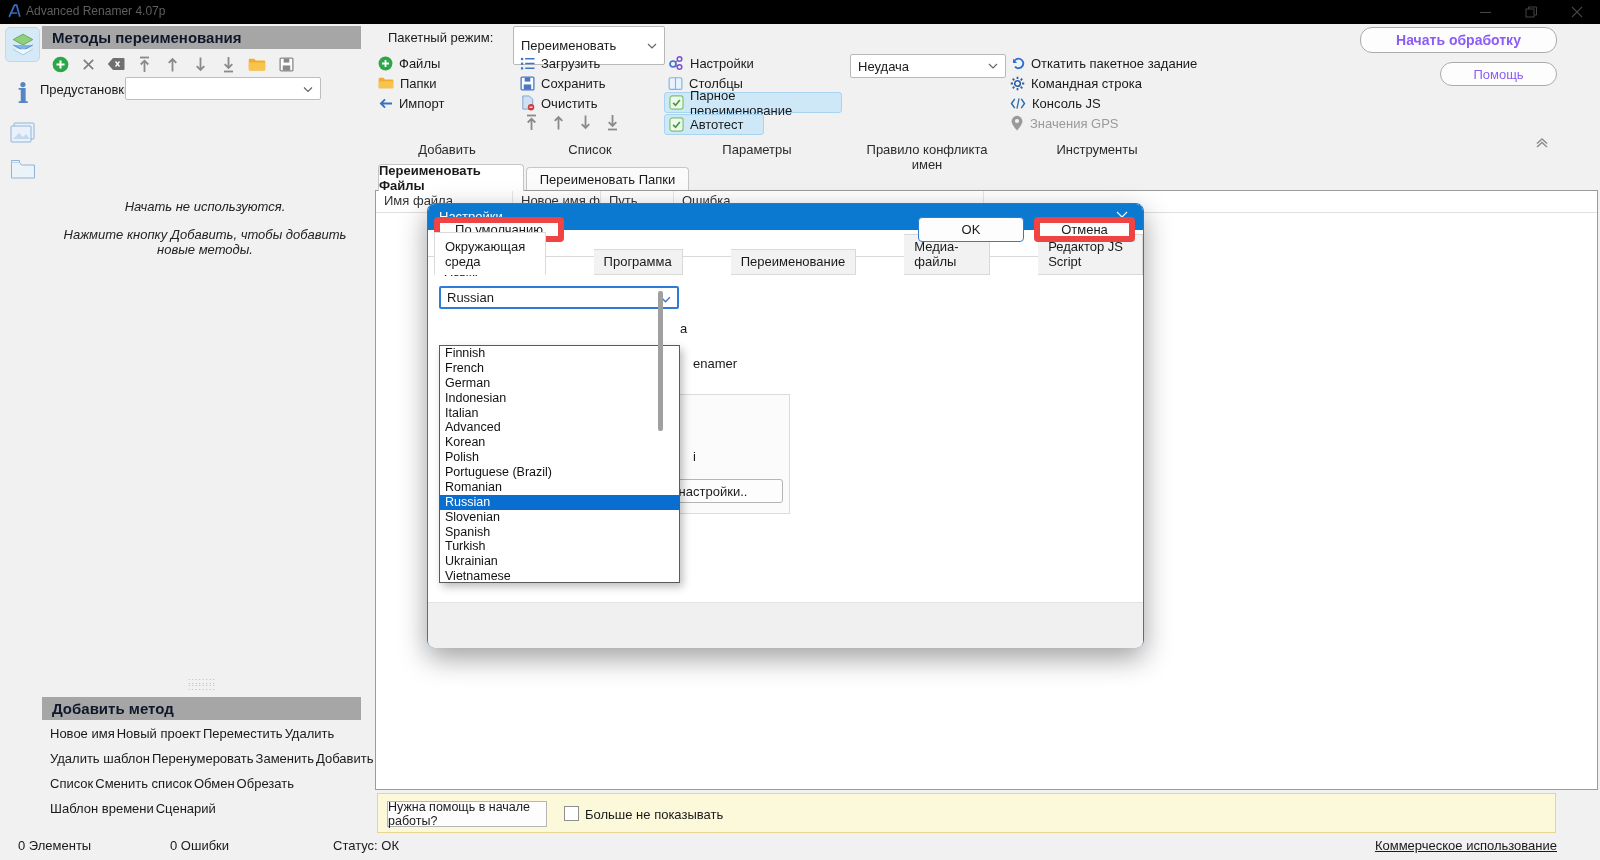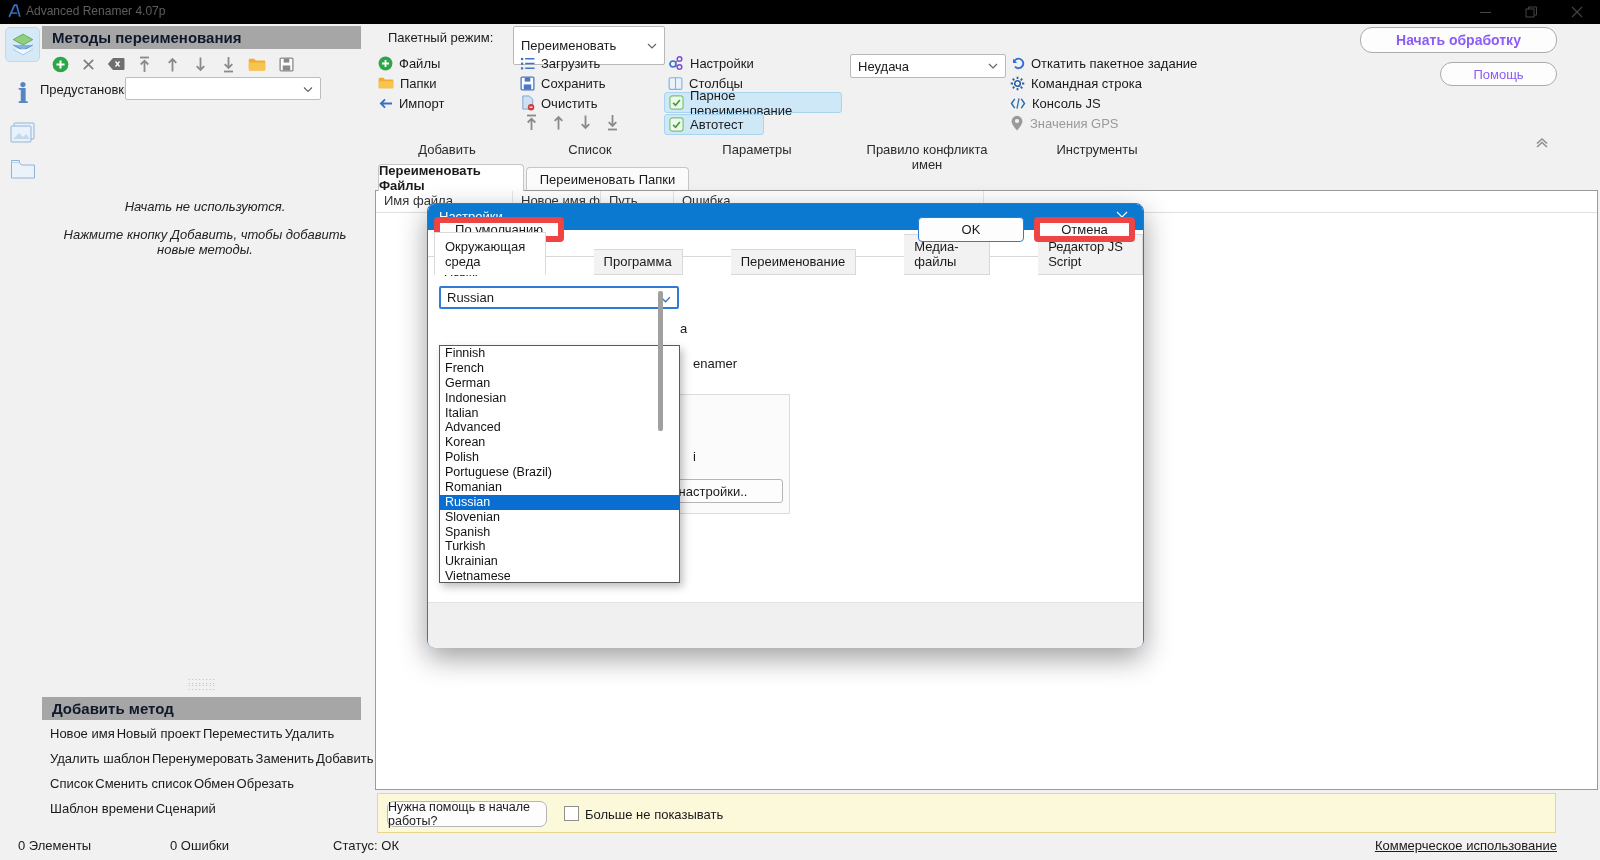--- a/index.html
+++ b/index.html
@@ -41,21 +41,21 @@
   .main-tab { position:absolute; display:flex; align-items:center; justify-content:center; font-size:13px; border:1px solid #c6c6c6; border-bottom:none; border-radius:4px 4px 0 0; background:#fbfbfb; }
   .main-tab.active { background:#ffffff; font-weight:bold; z-index:3; }
 
   
   .table { position:absolute; left:375px; top:190px; width:1223px; height:600px; background:#fff; border:1px solid #9b9b9b; z-index:1; }
   #table-header { display:flex; height:22px; border-bottom:1px solid #e0e0e0; }
   .th { font-size:13px; color:#333; padding:2px 0 0 8px; border-right:1px solid #e6e6e6; overflow:hidden; white-space:nowrap; }
 
   
   .help-bar { position:absolute; left:377px; top:793px; width:1179px; height:40px; background:#fcf8da; border:1px solid #e5d78f; z-index:2; }
-  .help-btn { position:absolute; left:9px; top:7px; width:160px; height:26px; background:#fdfdfd; border:1px solid #b5b5b5; border-radius:7px; font-size:12.5px; display:flex; align-items:center; justify-content:center; }
+  .help-btn { position:absolute; left:9px; top:7px; width:160px; height:26px; background:#fdfdfd; border:1px solid #b5b5b5; border-radius:0; font-size:12.5px; display:flex; align-items:center; justify-content:center; }
   .help-check { position:absolute; left:186px; top:12px; width:15px; height:15px; background:#fff; border:1px solid #8f8f8f; }
   .help-check-label { position:absolute; left:207px; top:13px; font-size:13px; }
 
   
   .status-item { position:absolute; top:838px; font-size:13px; color:#1a1a1a; }
   .status-link { text-decoration:underline; }
 
   
   .dialog { position:absolute; left:427px; top:203px; width:717px; height:445px; background:#fff; border:1px solid #2f76c8; border-radius:8px; box-shadow:0 10px 28px rgba(0,0,0,.38); z-index:10; }
   .dlg-titlebar { position:absolute; left:0; top:0; width:100%; height:26px; background:#0b79d0; border-radius:7px 7px 0 0; }

